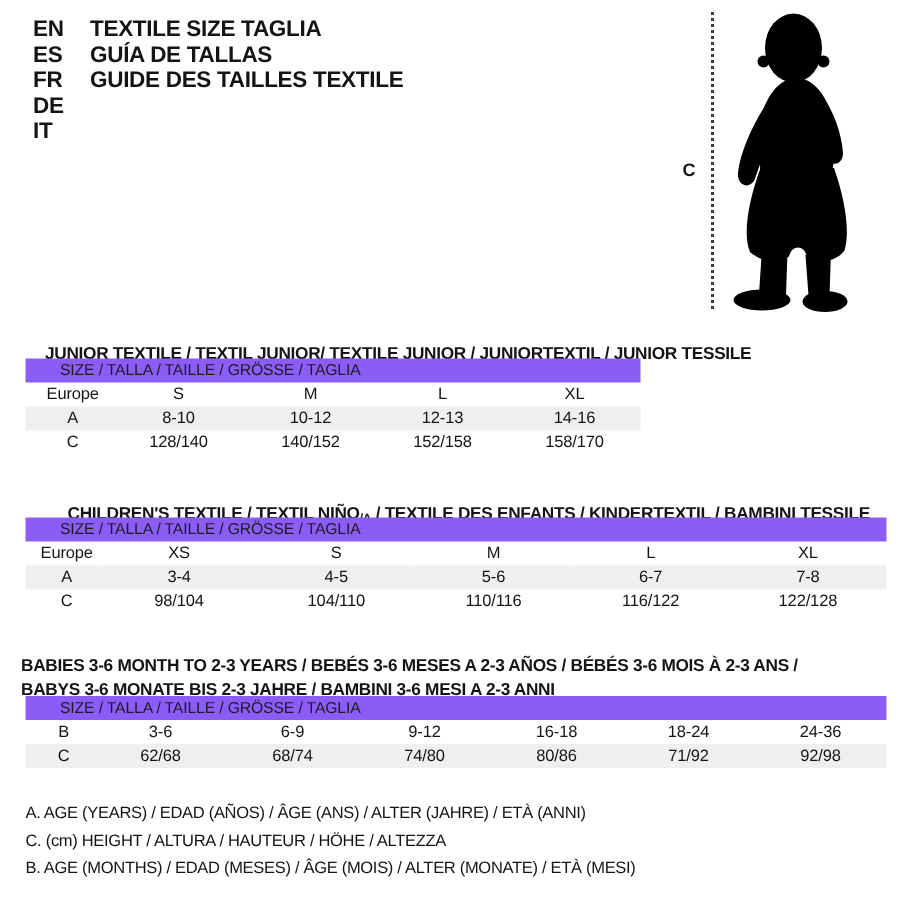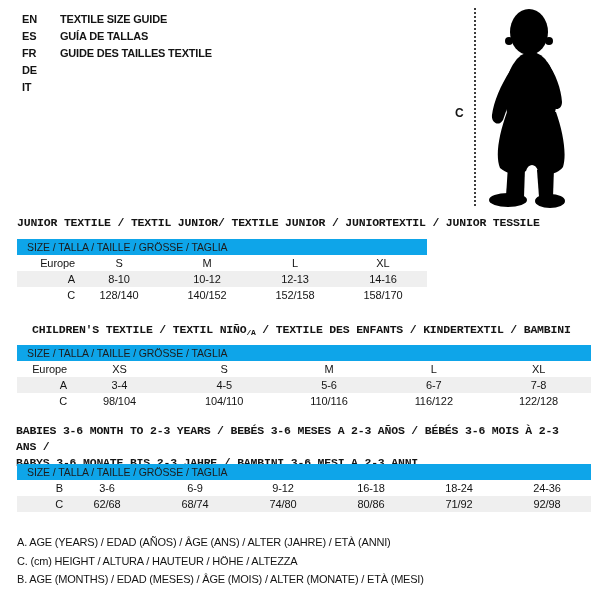--- a/index.html
+++ b/index.html
@@ -3,59 +3,59 @@
 <meta charset="utf-8">
 <style>
   html,body { margin:0; padding:0; background:#fff; }
   .page {
     position:relative; width:600px; height:600px; background:#ffffff;
     font-family:"Liberation Sans","DejaVu Sans",sans-serif;
     color:#141414; overflow:hidden;
   }
   
   .lang-list { position:absolute; left:22px; top:11px; }
-  .lang-row { display:flex; line-height:17px; font-size:11px; font-weight:bold; letter-spacing:-0.2px; }
+  .lang-row { display:flex; line-height:17px; font-size:15px; font-weight:bold; letter-spacing:-0.2px; }
   .lang-row .code { width:38px; }
   
   .measure-line { position:absolute; left:474px; top:8px; height:198px; width:0; border-left:2px dotted #3c3c3c; }
   .measure-label { position:absolute; left:455px; top:106px; font-size:12px; font-weight:bold; }
   .baby { position:absolute; left:486px; top:4px; }
   
-  .sec-title { position:absolute; margin:0; font-size:11.5px; font-weight:bold; letter-spacing:-0.2px; line-height:16px;font-family:Liberation Mono, monospace; }
+  .sec-title { position:absolute; margin:13px; font-size:11.5px; font-weight:bold; letter-spacing:-0.2px; line-height:16px; }
   .t1 { left:17px; top:215px; }
   .t2 { left:32px; top:322px; }
-  .t3 { left:16px; top:423px; width:560px; }
+  .t3 { left:1px; top:423px; width:560px; }
   .sub-a { font-size:8px; vertical-align:-2px; }
   
   table.sizes { position:absolute; border-collapse:collapse; table-layout:fixed; font-size:11px; letter-spacing:-0.1px; }
   .tbl1 { left:17px; top:239px; width:410px; }
   .tbl2 { left:17px; top:345px; width:574px; }
   .tbl3 { left:17px; top:464px; width:574px; }
   th.bar {
-    background:#0ea5e9; color:#1c1c1c; font-weight:normal; font-size:10.5px;
-    text-align:left; padding:2px 0 2px 10px; height:11px;
+    background:#8b5cf6; color:#1c1c1c; font-weight:normal; font-size:10.5px;
+    text-align:left; padding:2px 0 2px 23px; height:11px;
   }
   table.sizes td { height:16px; padding:0; text-align:center; vertical-align:middle; }
-  table.sizes td.lbl { text-align:right; padding-left:5px; }
+  table.sizes td.lbl { text-align:center; padding-left:5px; }
   tr.alt td { background:#efefef; }
   col.c-label1 { width:58px; }
   col.c-label2 { width:50px; }
   col.c-label3 { width:46px; }
   
   .footnotes { position:absolute; left:17px; top:533px; font-size:11px; font-weight:normal; line-height:18.5px; letter-spacing:-0.2px; }
 </style>
 </head>
 <body>
 
 <div class="page">
 
   <div class="lang-list">
     <div class="lang-row">
       <span class="code">EN</span>
-      <span class="ltitle">TEXTILE SIZE GUIDE</span>
+      <span class="ltitle">TEXTILE SIZE TAGLIA</span>
     </div>
     <div class="lang-row">
       <span class="code">ES</span>
       <span class="ltitle">GUÍA DE TALLAS</span>
     </div>
     <div class="lang-row">
       <span class="code">FR</span>
       <span class="ltitle">GUIDE DES TAILLES TEXTILE</span>
     </div>
     <div class="lang-row">

